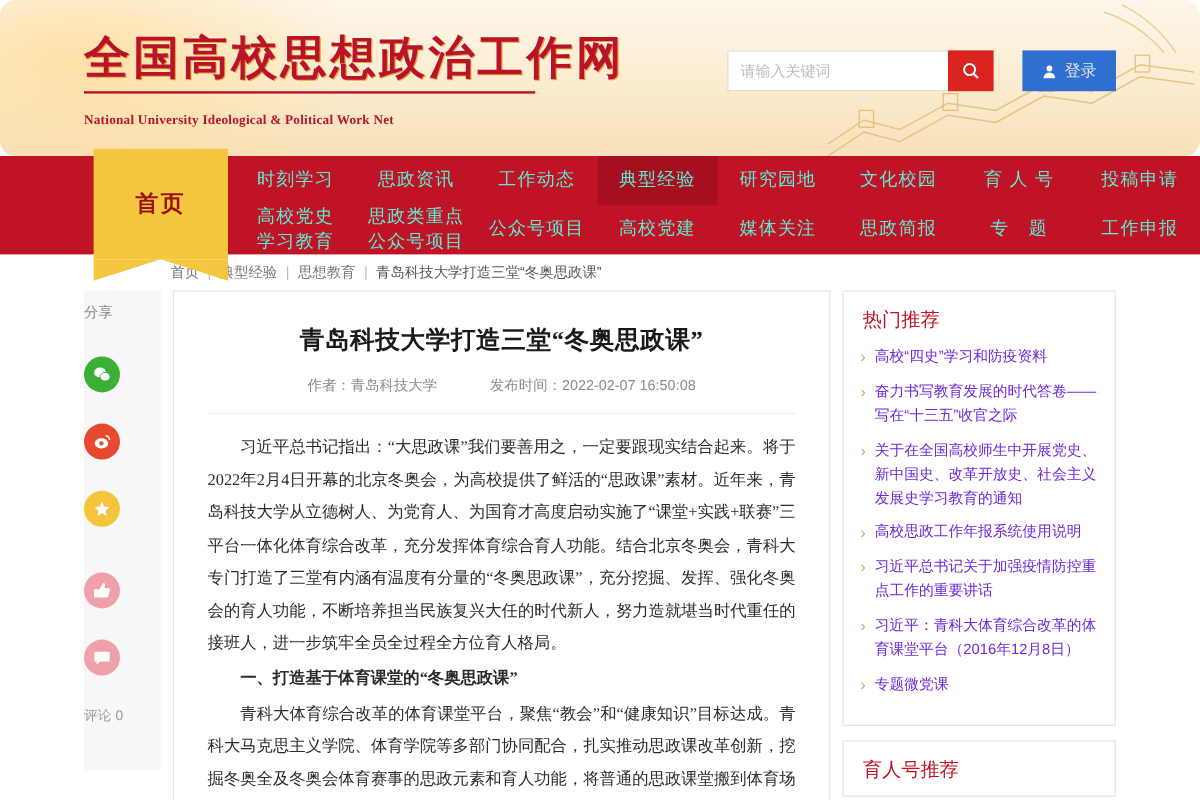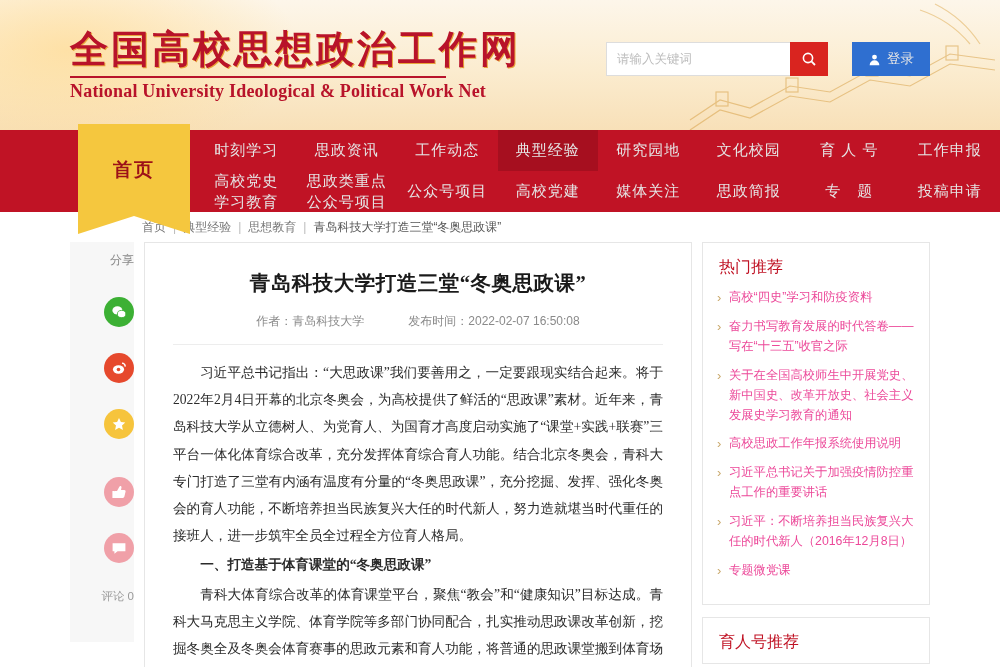--- a/index.html
+++ b/index.html
@@ -11,20 +11,21 @@
     overflow: hidden;
     position: relative;
   }
 
   
   .header {
     position: relative;
     height: 130px;
     background: linear-gradient(180deg, #fdf6ea 0%, #fbeccf 55%, #f8e0b8 100%);
     overflow: hidden;
+    border-radius: 13px;
   }
   .header-deco-left {
     position: absolute; left: -40px; top: -30px;
     width: 360px; height: 200px;
     background: radial-gradient(ellipse at 30% 40%, rgba(255,220,150,.75), rgba(255,240,210,0) 65%);
   }
   .header-deco-right {
     position: absolute; right: 0; top: 0;
     width: 320px; height: 130px;
     opacity: .55;
@@ -35,24 +36,24 @@
   .logo-cn {
     font-family: "Liberation Serif", serif;
     font-size: 38px; font-weight: bold;
     color: #b8132a;
     letter-spacing: 3px;
     text-shadow: 1px 1px 0 #e8a53a;
     line-height: 1.25;
   }
   .logo-en {
     font-family: "Liberation Serif", serif;
-    font-size: 18px; font-weight: bold;
+    font-size: 11px; font-weight: bold;
     color: #b8132a;
     letter-spacing: .2px;
-    margin-top: 3px;
+    margin-top: 16px;
   }
   .logo-rule {
     height: 2px; background: #b8132a; margin-top: 2px; width: 376px;
   }
 
   .search-area {
     position: absolute; right: 70px; top: 42px;
     display: flex; align-items: center; gap: 24px;
   }
   .search-box {
@@ -115,21 +116,21 @@
     display: flex;
   }
   .nav-col {
     flex: 1;
     display: flex; flex-direction: column;
   }
   .nav-cell {
     flex: 1;
     display: flex; flex-direction: column;
     align-items: center; justify-content: center;
-    color: #e5e5e5; font-size: 15px; letter-spacing: 1px;
+    color: #5eead4; font-size: 15px; letter-spacing: 1px;
     cursor: pointer;
     line-height: 1.35;
   }
   .nav-cell.active { background: #a60f1f; }
   .nav-cell .l2 { font-size: 15px; }
 
   
   .crumb {
     height: 30px;
     display: flex; align-items: center;
@@ -147,21 +148,21 @@
     padding: 0 70px;
     gap: 10px;
     align-items: flex-start;
   }
 
   
   .share-rail {
     width: 64px;
     background: #f7f7f7;
     padding: 10px 0 16px;
-    display: flex; flex-direction: column; align-items: flex-end;
+    display: flex; flex-direction: column; align-items: flex-start;
     gap: 26px;
     height: 400px;
   }
   .share-title { font-size: 12px; color: #888; margin-bottom: 2px; }
   .sicon {
     width: 30px; height: 30px; border-radius: 50%;
     display: flex; align-items: center; justify-content: center;
     color: #fff; font-size: 15px; cursor: pointer;
   }
   .sicon.wechat { background: #3cb034; }
@@ -215,21 +216,21 @@
     padding: 14px 16px 10px;
     font-family: "Liberation Serif", serif;
   }
   .panel-list { padding: 0 14px 14px; }
   .panel-list li {
     list-style: none;
     position: relative;
     padding-left: 12px;
     font-size: 12.3px;
     line-height: 1.62;
-    color: #ec4899;
+    color: #6d28d9;
     margin-bottom: 9px;
     cursor: pointer;
   }
   .panel-list li:before {
     content: "›";
     position: absolute; left: 0; top: -1px;
     color: #c9a86a; font-size: 13px;
   }
   ul { margin: 0; padding: 0; }
 </style>
@@ -309,22 +310,22 @@
         </div>
         <div class="nav-col">
           <div class="nav-cell">文化校园</div>
           <div class="nav-cell">思政简报</div>
         </div>
         <div class="nav-col">
           <div class="nav-cell">育 人 号</div>
           <div class="nav-cell">专　题</div>
         </div>
         <div class="nav-col">
+          <div class="nav-cell">投稿申请</div>
           <div class="nav-cell">工作申报</div>
-          <div class="nav-cell">投稿申请</div>
         </div>
       </div>
   </div>
 </div>
 
 <div class="crumb">
   <span>首页</span>
   <span class="sep">|</span>
   <span>典型经验</span>
   <span class="sep">|</span>
@@ -388,21 +389,21 @@
 
   <div class="right-col">
     <div class="panel">
       <div class="panel-hd">热门推荐</div>
       <ul class="panel-list" id="hot-list">
           <li>高校“四史”学习和防疫资料</li>
           <li>奋力书写教育发展的时代答卷——写在“十三五”收官之际</li>
           <li>关于在全国高校师生中开展党史、新中国史、改革开放史、社会主义发展史学习教育的通知</li>
           <li>高校思政工作年报系统使用说明</li>
           <li>习近平总书记关于加强疫情防控重点工作的重要讲话</li>
-          <li>习近平：不断培养担当民族复兴大任的时代新人（2016年12月8日）</li>
+          <li>习近平：青科大体育综合改革的体育课堂平台（2016年12月8日）</li>
           <li>专题微党课</li>
         </ul>
     </div>
     <div class="panel">
       <div class="panel-hd">育人号推荐</div>
 
     </div>
   </div>
 </div>
 

